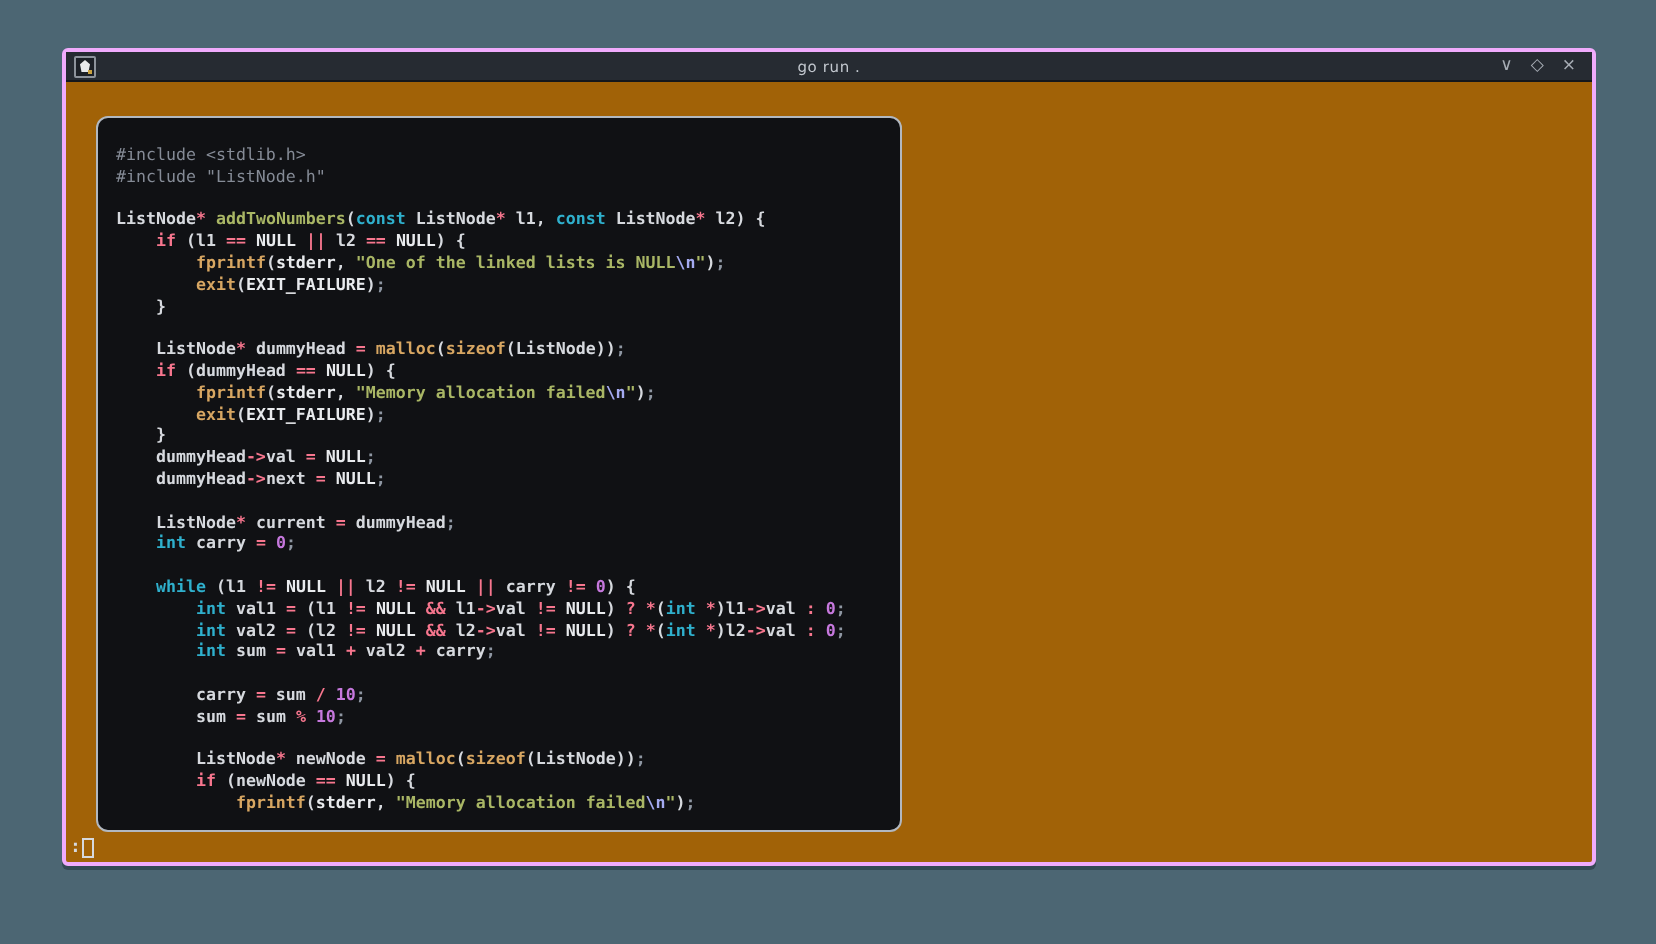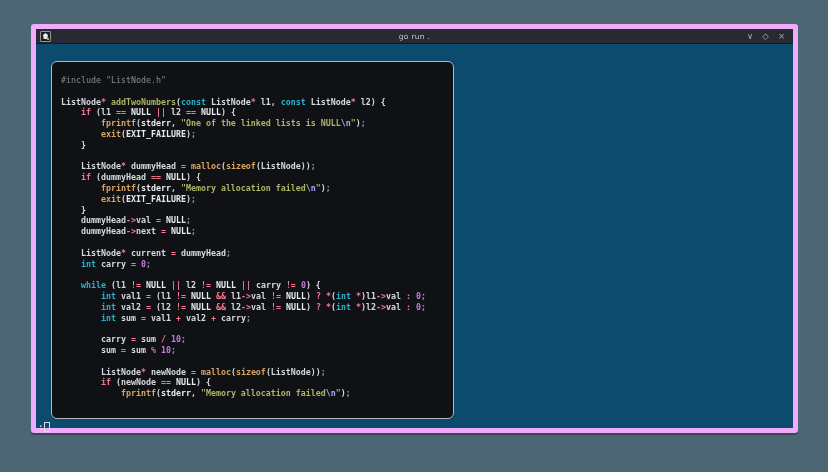--- a/index.html
+++ b/index.html
@@ -5,22 +5,22 @@
   * { margin:0; padding:0; box-sizing:border-box; }
   html,body { width:828px; height:472px; }
   body {
     background:#4c6673;
     font-family:"DejaVu Sans", "Liberation Sans", sans-serif;
     overflow:hidden;
     position:relative;
   }
   .window {
     position:absolute; left:31px; top:24px; width:767px; height:409px;
-    background:#0c4a6e;
-    border:5px solid #f0abfc;
+    background:#a16207;
+    border:2px solid #f0abfc;
     border-radius:3px;
     box-shadow:0 2px 0 rgba(10,20,30,0.35);
   }
   .titlebar {
     position:relative; height:15px;
     background:#262b32;
     border-bottom:1px solid #14171c;
     display:flex; align-items:center;
   }
   .app-icon {
@@ -85,20 +85,21 @@
     <div class="title">go run .</div>
     <div class="controls">
       <span class="ctrl">∨</span>
       <span class="ctrl">◇</span>
       <span class="ctrl">×</span>
     </div>
   </div>
   <div class="content">
     <div class="float-box">
       <div id="code">
+          <div class="ln"><span class="pp" style="color: rgb(133, 139, 150);">#include &lt;stdlib.h&gt;</span></div>
           <div class="ln"><span class="pp" style="color: rgb(133, 139, 150);">#include "ListNode.h"</span></div>
           <div class="ln"></div>
           <div class="ln"><span class="w" style="color: rgb(214, 217, 222);">ListNode</span><span class="op" style="color: rgb(247, 118, 142);">*</span><span class="w" style="color: rgb(214, 217, 222);"> </span><span class="str" style="color: rgb(169, 182, 101);">addTwoNumbers</span><span class="w" style="color: rgb(214, 217, 222);">(</span><span class="kw" style="color: rgb(47, 176, 205);">const</span><span class="w" style="color: rgb(214, 217, 222);"> ListNode</span><span class="op" style="color: rgb(247, 118, 142);">*</span><span class="w" style="color: rgb(214, 217, 222);"> l1, </span><span class="kw" style="color: rgb(47, 176, 205);">const</span><span class="w" style="color: rgb(214, 217, 222);"> ListNode</span><span class="op" style="color: rgb(247, 118, 142);">*</span><span class="w" style="color: rgb(214, 217, 222);"> l2) {</span></div>
           <div class="ln"><span class="w" style="color: rgb(214, 217, 222);">    </span><span class="op" style="color: rgb(247, 118, 142);">if</span><span class="w" style="color: rgb(214, 217, 222);"> (l1 </span><span class="op" style="color: rgb(247, 118, 142);">==</span><span class="w" style="color: rgb(214, 217, 222);"> </span><span class="nul" style="color: rgb(233, 235, 238);">NULL</span><span class="w" style="color: rgb(214, 217, 222);"> </span><span class="op" style="color: rgb(247, 118, 142);">||</span><span class="w" style="color: rgb(214, 217, 222);"> l2 </span><span class="op" style="color: rgb(247, 118, 142);">==</span><span class="w" style="color: rgb(214, 217, 222);"> </span><span class="nul" style="color: rgb(233, 235, 238);">NULL</span><span class="w" style="color: rgb(214, 217, 222);">) {</span></div>
           <div class="ln"><span class="w" style="color: rgb(214, 217, 222);">        </span><span class="fn" style="color: rgb(215, 166, 98);">fprintf</span><span class="w" style="color: rgb(214, 217, 222);">(</span><span class="nul" style="color: rgb(233, 235, 238);">stderr</span><span class="w" style="color: rgb(214, 217, 222);">, </span><span class="str" style="color: rgb(169, 182, 101);">"One of the linked lists is NULL</span><span class="esc" style="color: rgb(164, 170, 240);">\n</span><span class="str" style="color: rgb(169, 182, 101);">"</span><span class="w" style="color: rgb(214, 217, 222);">)</span><span class="semi" style="color: rgb(143, 151, 163);">;</span></div>
           <div class="ln"><span class="w" style="color: rgb(214, 217, 222);">        </span><span class="fn" style="color: rgb(215, 166, 98);">exit</span><span class="w" style="color: rgb(214, 217, 222);">(</span><span class="nul" style="color: rgb(233, 235, 238);">EXIT_FAILURE</span><span class="w" style="color: rgb(214, 217, 222);">)</span><span class="semi" style="color: rgb(143, 151, 163);">;</span></div>
           <div class="ln"><span class="w" style="color: rgb(214, 217, 222);">    }</span></div>
           <div class="ln"></div>
           <div class="ln"><span class="w" style="color: rgb(214, 217, 222);">    ListNode</span><span class="op" style="color: rgb(247, 118, 142);">*</span><span class="w" style="color: rgb(214, 217, 222);"> dummyHead </span><span class="op" style="color: rgb(247, 118, 142);">=</span><span class="w" style="color: rgb(214, 217, 222);"> </span><span class="fn" style="color: rgb(215, 166, 98);">malloc</span><span class="w" style="color: rgb(214, 217, 222);">(</span><span class="fn" style="color: rgb(215, 166, 98);">sizeof</span><span class="w" style="color: rgb(214, 217, 222);">(ListNode))</span><span class="semi" style="color: rgb(143, 151, 163);">;</span></div>
           <div class="ln"><span class="w" style="color: rgb(214, 217, 222);">    </span><span class="op" style="color: rgb(247, 118, 142);">if</span><span class="w" style="color: rgb(214, 217, 222);"> (dummyHead </span><span class="op" style="color: rgb(247, 118, 142);">==</span><span class="w" style="color: rgb(214, 217, 222);"> </span><span class="nul" style="color: rgb(233, 235, 238);">NULL</span><span class="w" style="color: rgb(214, 217, 222);">) {</span></div>

